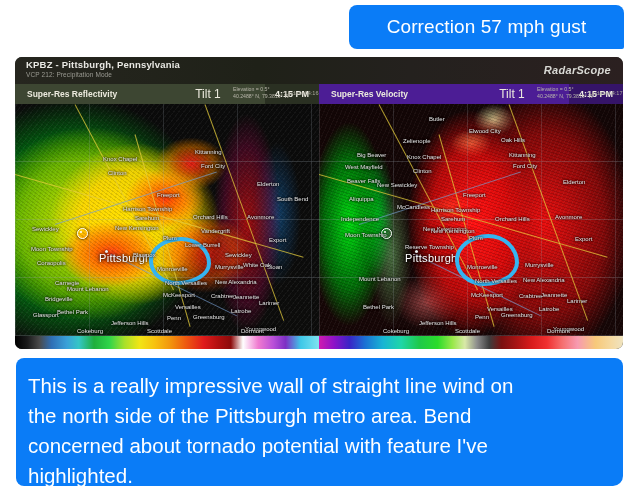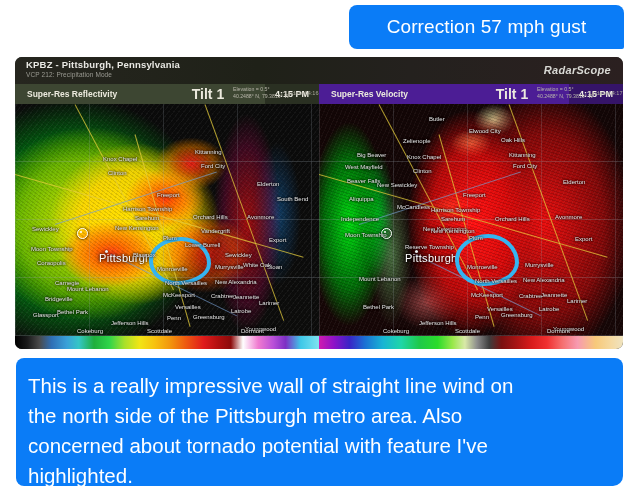--- a/index.html
+++ b/index.html
@@ -111,22 +111,22 @@
 
   .prod-name {
     font-size: 8.5px;
     font-weight: bold;
     color: #eceade;
     padding-left: 12px;
     flex: 0 0 auto;
     width: 160px;
   }
   .tilt-box {
-    font-size: 14px;
-    font-weight: bold;
+    font-size: 12px;
+    font-weight: normal;
     color: #eceade;
     width: 42px;
     text-align: center;
     flex: 0 0 auto;
   }
   .meta-box {
     flex: 1 1 auto;
     padding-left: 4px;
     position: relative;
     height: 20px;
@@ -506,16 +506,16 @@
 
   <div id="color-scale">
     <div class="scale-half scale-refl"></div>
     <div class="scale-half scale-vel"></div>
   </div>
 
 </div>
 
 <div class="bubble" id="bubble-bottom">
   <span class="line">This is a really impressive wall of straight line wind on</span>
-  <span class="line">the north side of the Pittsburgh metro area. Also</span>
+  <span class="line">the north side of the Pittsburgh metro area. Bend</span>
   <span class="line">concerned about tornado potential with feature I've</span>
   <span class="line">highlighted.</span>
 </div>
 
 </body></html>

